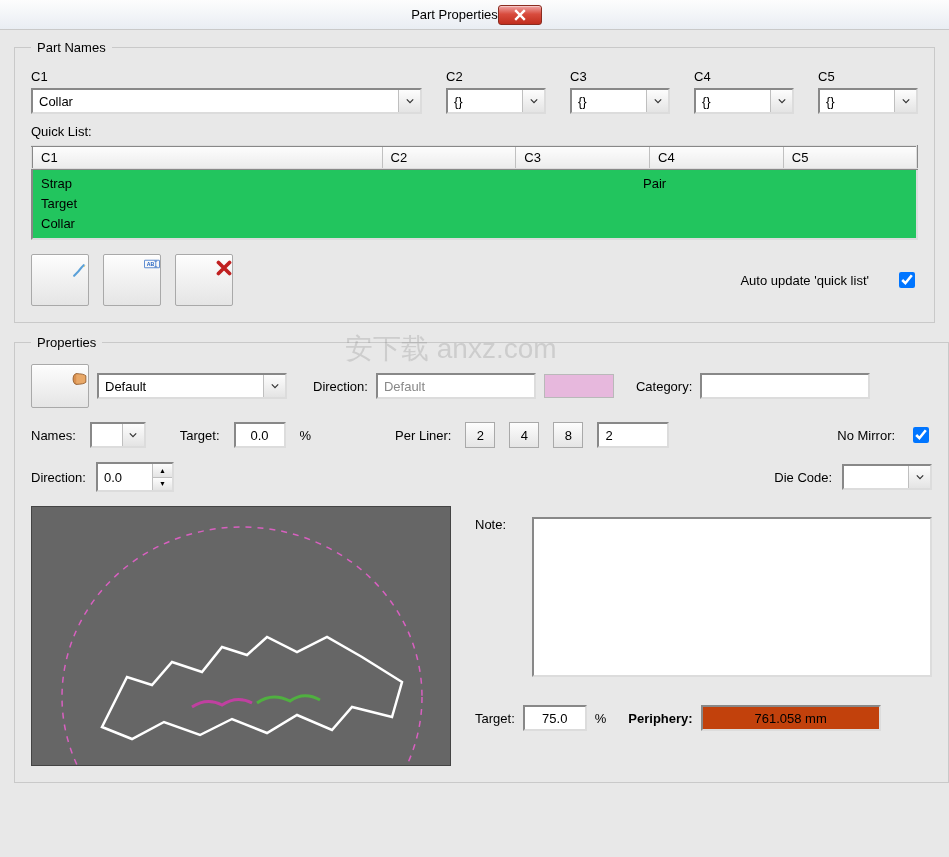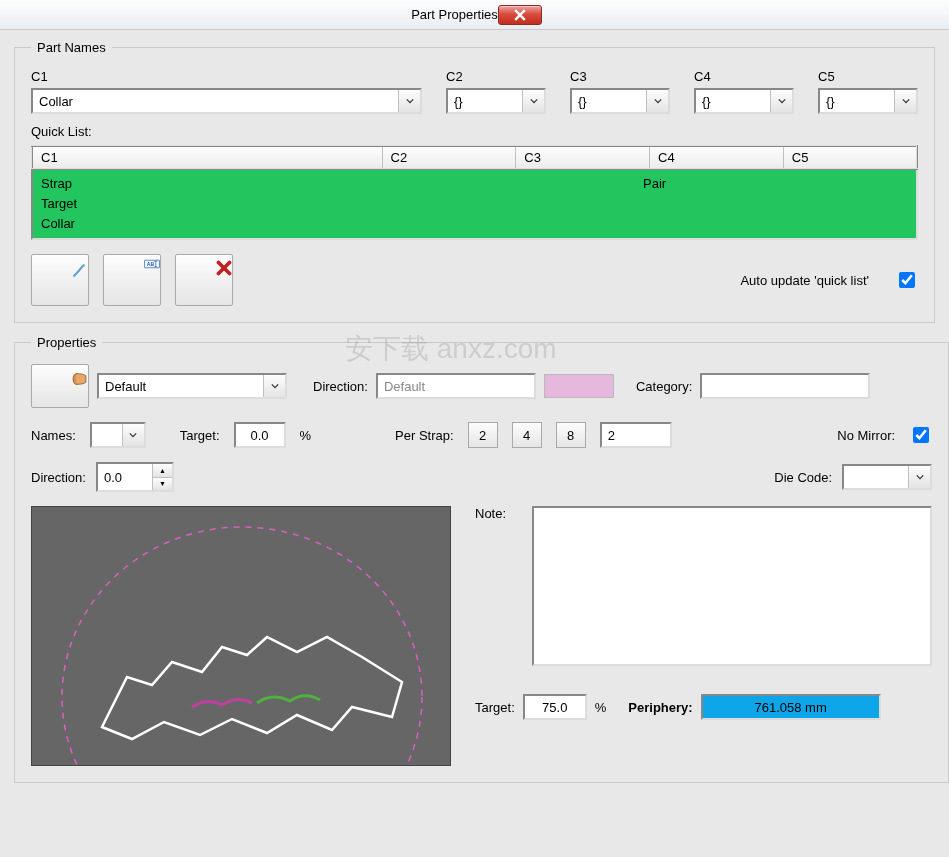--- a/index.html
+++ b/index.html
@@ -120,21 +120,21 @@
     border:1px solid #444;
     position:relative;
     overflow:hidden;
   }
   .textarea {
     background:#fff; border:2px inset #dcdcdc;
     width:400px; height:160px;
   }
   input[type=checkbox] { width:16px; height:16px; }
   .readonly {
-    background:#0ea5e9; border:2px inset #dcdcdc;
+    background:#c2410c; border:2px inset #dcdcdc;
     height:26px; padding:0 6px;
     display:flex; align-items:center; justify-content:center;
   }
 </style>
 </head>
 <body>
 
 <div class="titlebar">
   <span>Part Properties</span>
   <div class="close-btn">
@@ -307,21 +307,21 @@
               <path d="M1 3 L5 7 L9 3" fill="none" stroke="#333" stroke-width="1.5"></path>
             </svg>
           </div>
       </div>
       <span class="label" style="margin-left:20px;">Target:</span>
       <div class="textbox" style="width:52px; justify-content:center;">
         <span>0.0</span>
       </div>
       <span class="label">%</span>
 
-      <span class="label" style="margin-left:70px;">Per Strap:</span>
+      <span class="label" style="margin-left:70px;">Per Liner:</span>
       <div class="btn">2</div>
       <div class="btn">4</div>
       <div class="btn">8</div>
       <div class="textbox" style="width:72px;">
         <span>2</span>
       </div>
 
       <div style="flex:1"></div>
       <span class="label">No Mirror:</span>
       <input type="checkbox" checked="" style="">
@@ -352,21 +352,21 @@
       <div class="preview">
         <svg width="420" height="260" viewBox="0 0 420 260">
           <ellipse cx="210" cy="190" rx="180" ry="170" fill="none" stroke="#d860c0" stroke-width="1.5" stroke-dasharray="6 6"></ellipse>
           <path d="M70 220 L95 170 L120 178 L140 155 L170 165 L190 140 L215 148 L235 130 L265 145 L295 130 L330 150 L370 175 L360 210 L320 200 L300 223 L265 208 L235 226 L200 212 L168 228 L132 215 L100 232 Z" fill="none" stroke="#fff" stroke-width="2.5"></path>
           <path d="M160 200 Q175 190 190 198 Q205 188 220 196" fill="none" stroke="#c040a0" stroke-width="3"></path>
           <path d="M225 196 Q240 185 258 194 Q272 184 288 193" fill="none" stroke="#50b040" stroke-width="3"></path>
         </svg>
       </div>
 
       <div style="display:flex; flex-direction:column; gap:8px;">
-        <div style="display:flex; gap:26px; align-items:flex-start;">
+        <div style="display:flex; gap:26px; align-items:flex-start;margin-top:11px;">
           <span class="label">Note:</span>
           <div class="textarea"></div>
         </div>
         <div class="prop-row" style="margin-top:20px;">
           <span class="label">Target:</span>
           <div class="textbox" style="width:64px; justify-content:center;">
             <span>75.0</span>
           </div>
           <span class="label">%</span>
           <span class="label" style="margin-left:14px;font-weight:bold;">Periphery:</span>

